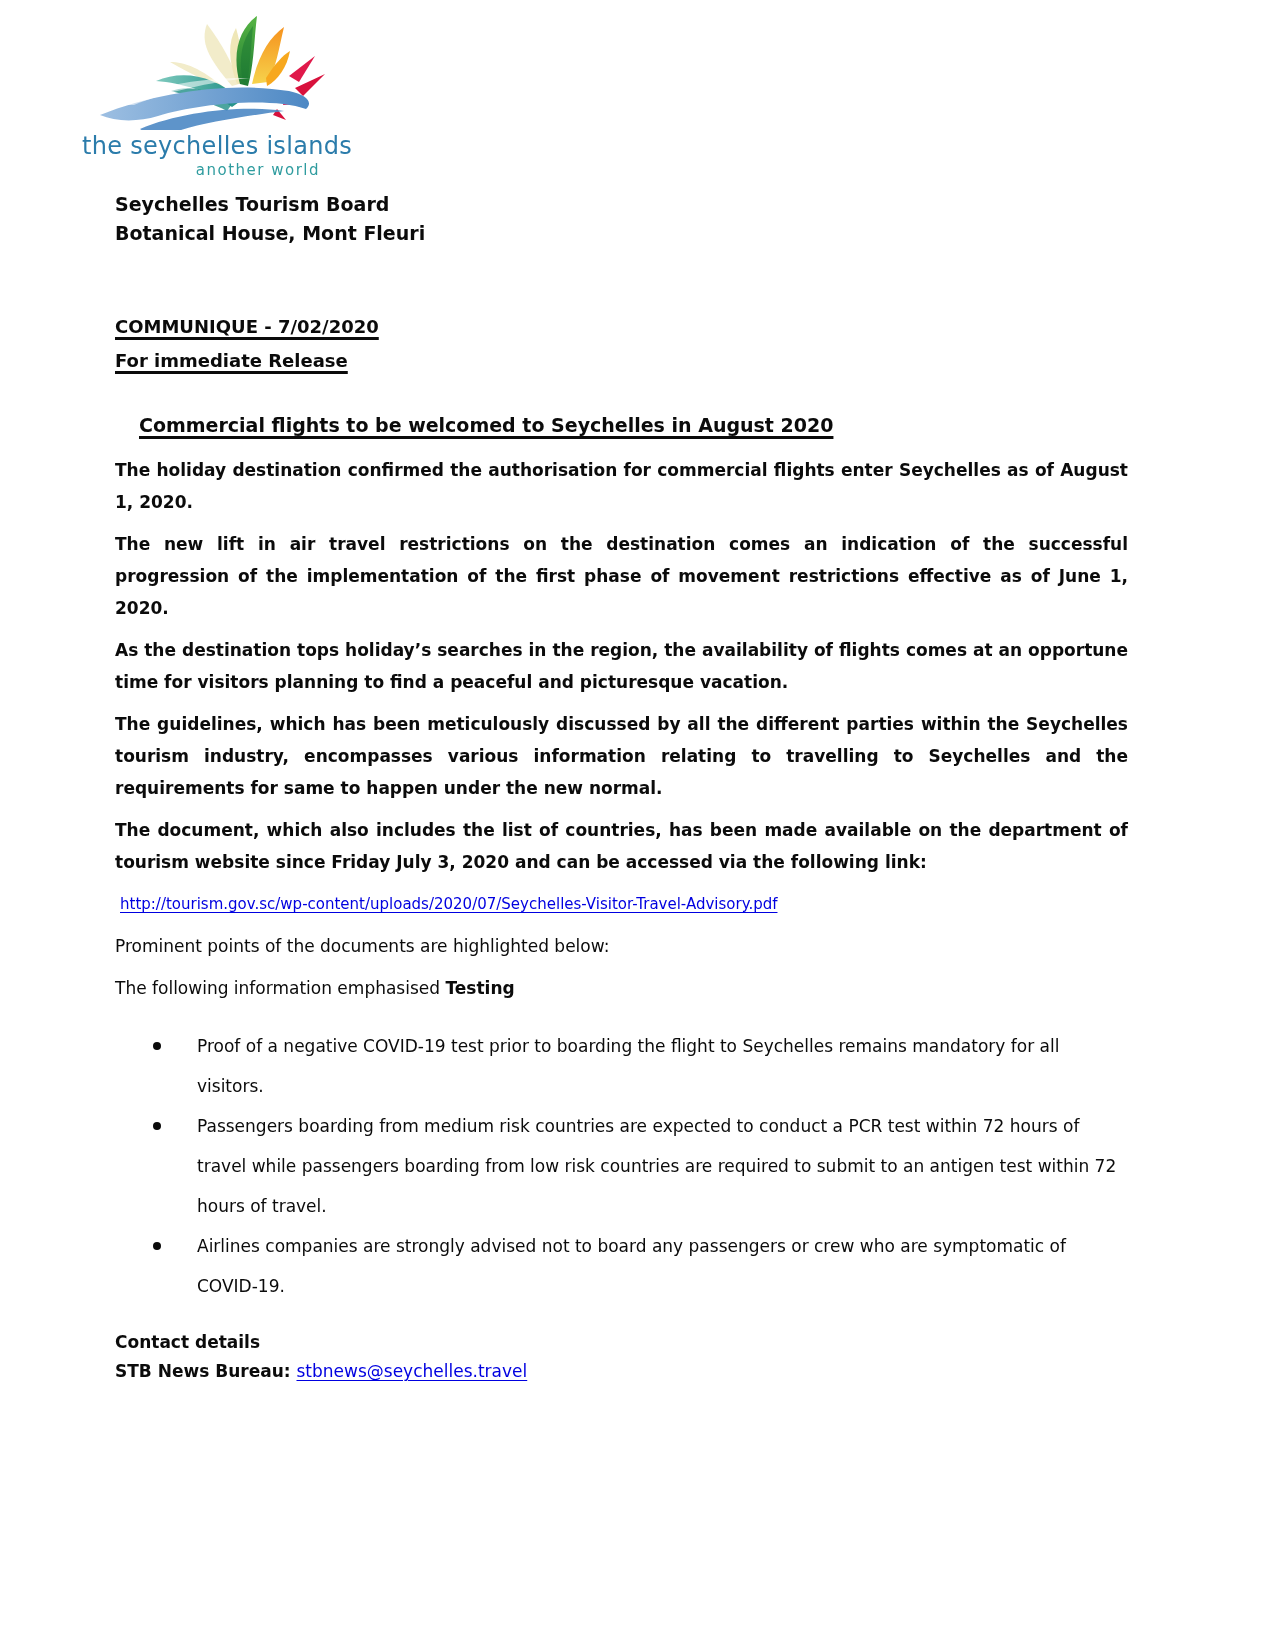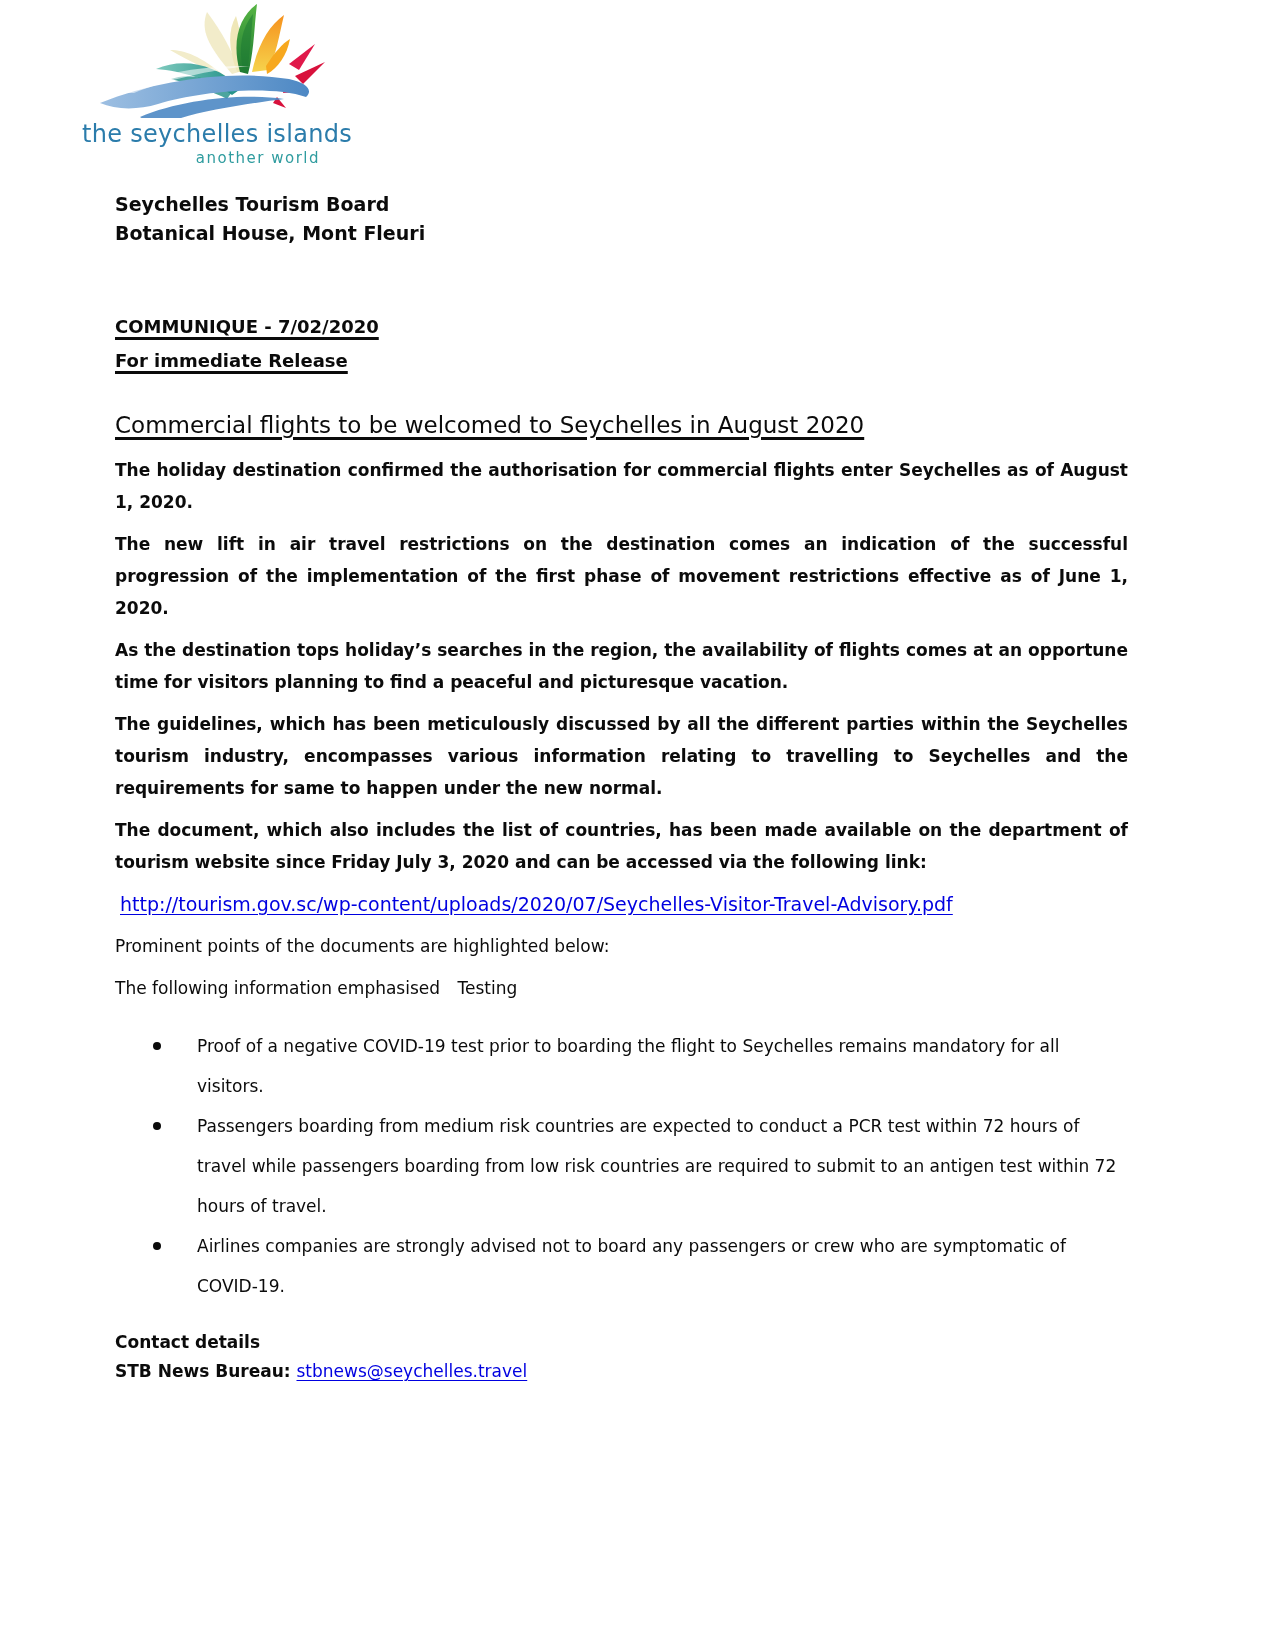--- a/index.html
+++ b/index.html
@@ -13,21 +13,21 @@
     width: 1275px;
     height: 1650px;
     margin: 0 auto;
     background: #ffffff;
     overflow: hidden;
   }
   
   .logo {
     position: absolute;
     left: 82px;
-    top: 0;
+    top: 12px;
     width: 268px;
   }
   .logo svg { display: block; }
   .brand {
     margin-top: 2px;
     font-size: 24px;
     letter-spacing: 0.3px;
     color: #2b7cab;
     white-space: nowrap;
   }
@@ -50,51 +50,52 @@
     font-weight: bold;
     line-height: 34px;
   }
   .release-block div {
     text-decoration: underline;
     text-decoration-thickness: 2.5px;
     text-underline-offset: 4px;
   }
   .article-title {
     margin-top: 34px;
-    font-size: 23px;
-    font-weight: normal;
+    font-size: 19px;
+    font-weight: bold;
     line-height: 26px;
     text-decoration: underline;
     text-decoration-thickness: 2.5px;
     text-underline-offset: 4px;
+    margin-left: 24px;
   }
   .paragraphs { margin-top: 16px; font-weight: bold; }
   .paragraphs p {
     font-size: 17px;
     line-height: 32px;
     text-align: justify;
     margin-bottom: 10px;
   }
   .link-line {
-    font-size: 19px;
+    font-size: 15px;
     line-height: 32px;
     margin-bottom: 10px;
     padding-left: 5px;
   }
   a.doc-link {
     color: #0000e0;
     text-decoration: underline;
     text-underline-offset: 3px;
   }
   .plain-line {
     font-size: 17px;
     line-height: 32px;
     margin-bottom: 10px;
   }
-  .emphasis-word { font-weight: normal; margin-left: 12px; }
+  .emphasis-word { font-weight: bold; }
   ul.bullets {
     margin-top: 22px;
     list-style: none;
     padding-left: 82px;
   }
   ul.bullets li {
     position: relative;
     font-size: 17px;
     line-height: 40px;
     text-align: left;

